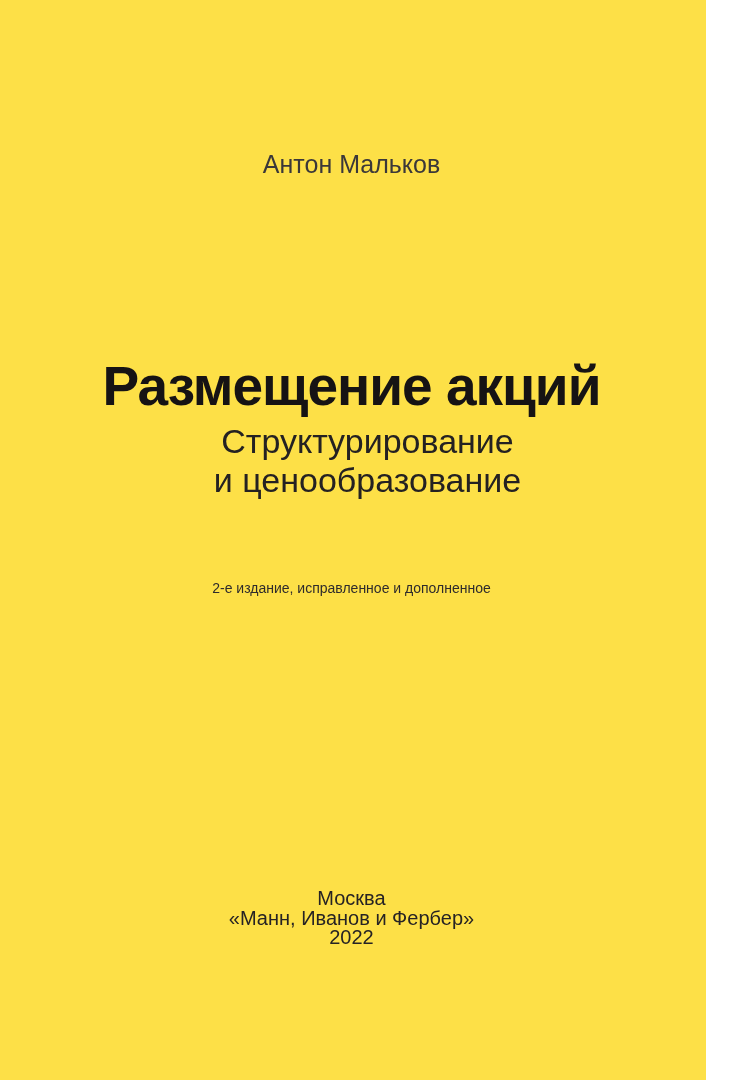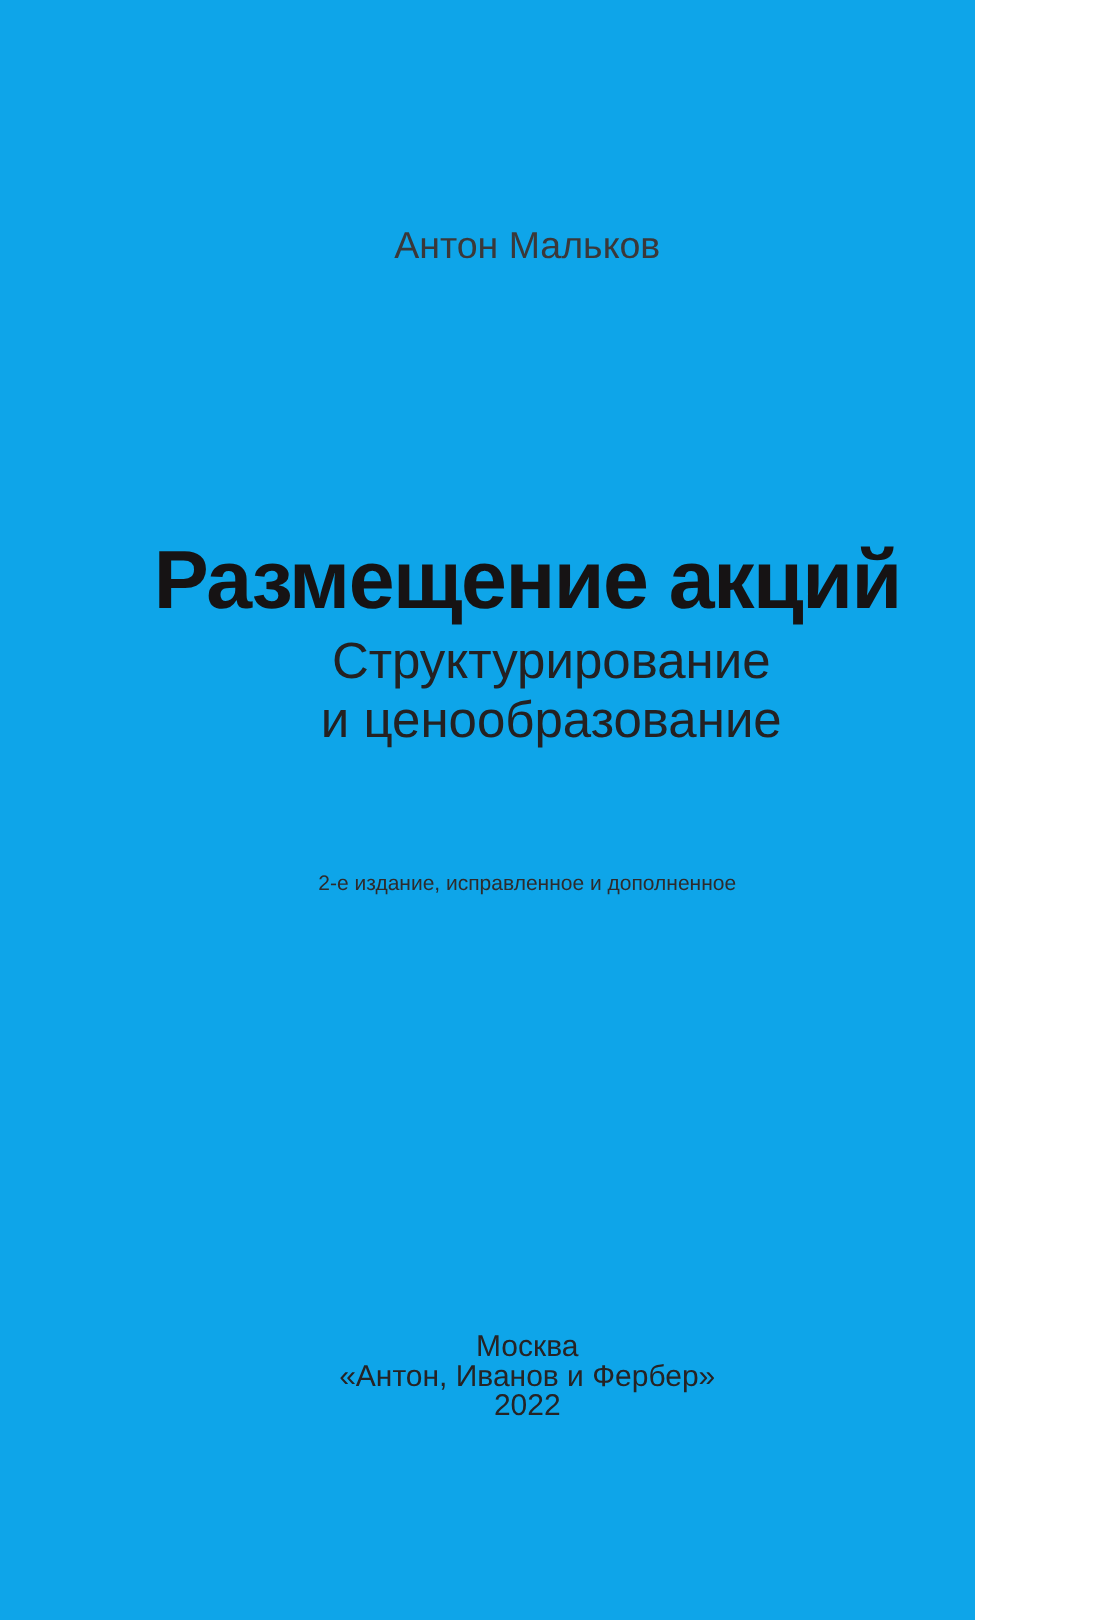--- a/index.html
+++ b/index.html
@@ -2,23 +2,23 @@
 <html><head>
 <meta charset="utf-8">
 <style>
   html, body {
     margin: 0;
     padding: 0;
     background: #ffffff;
   }
   .page {
     position: relative;
-    width: 650px;
+    width: 706px;
     height: 1080px;
-    background: #0ea5e9;
+    background: #fde047;
     overflow: hidden;
     font-family: "Liberation Sans", sans-serif;
   }
   
   .tblock {
     position: absolute;
     left: 0;
     width: 703px;
     text-align: center;
     color: #272425;
@@ -70,17 +70,17 @@
 
   <div class="tblock subtitle">
     <div>Структурирование</div>
     <div>и ценообразование</div>
   </div>
 
   <div class="tblock edition">2-е издание, исправленное и дополненное</div>
 
   <div class="tblock imprint">
     <div>Москва</div>
-    <div>«Антон, Иванов и Фербер»</div>
+    <div>«Манн, Иванов и Фербер»</div>
     <div>2022</div>
   </div>
 
 </div>
 
 </body></html>

